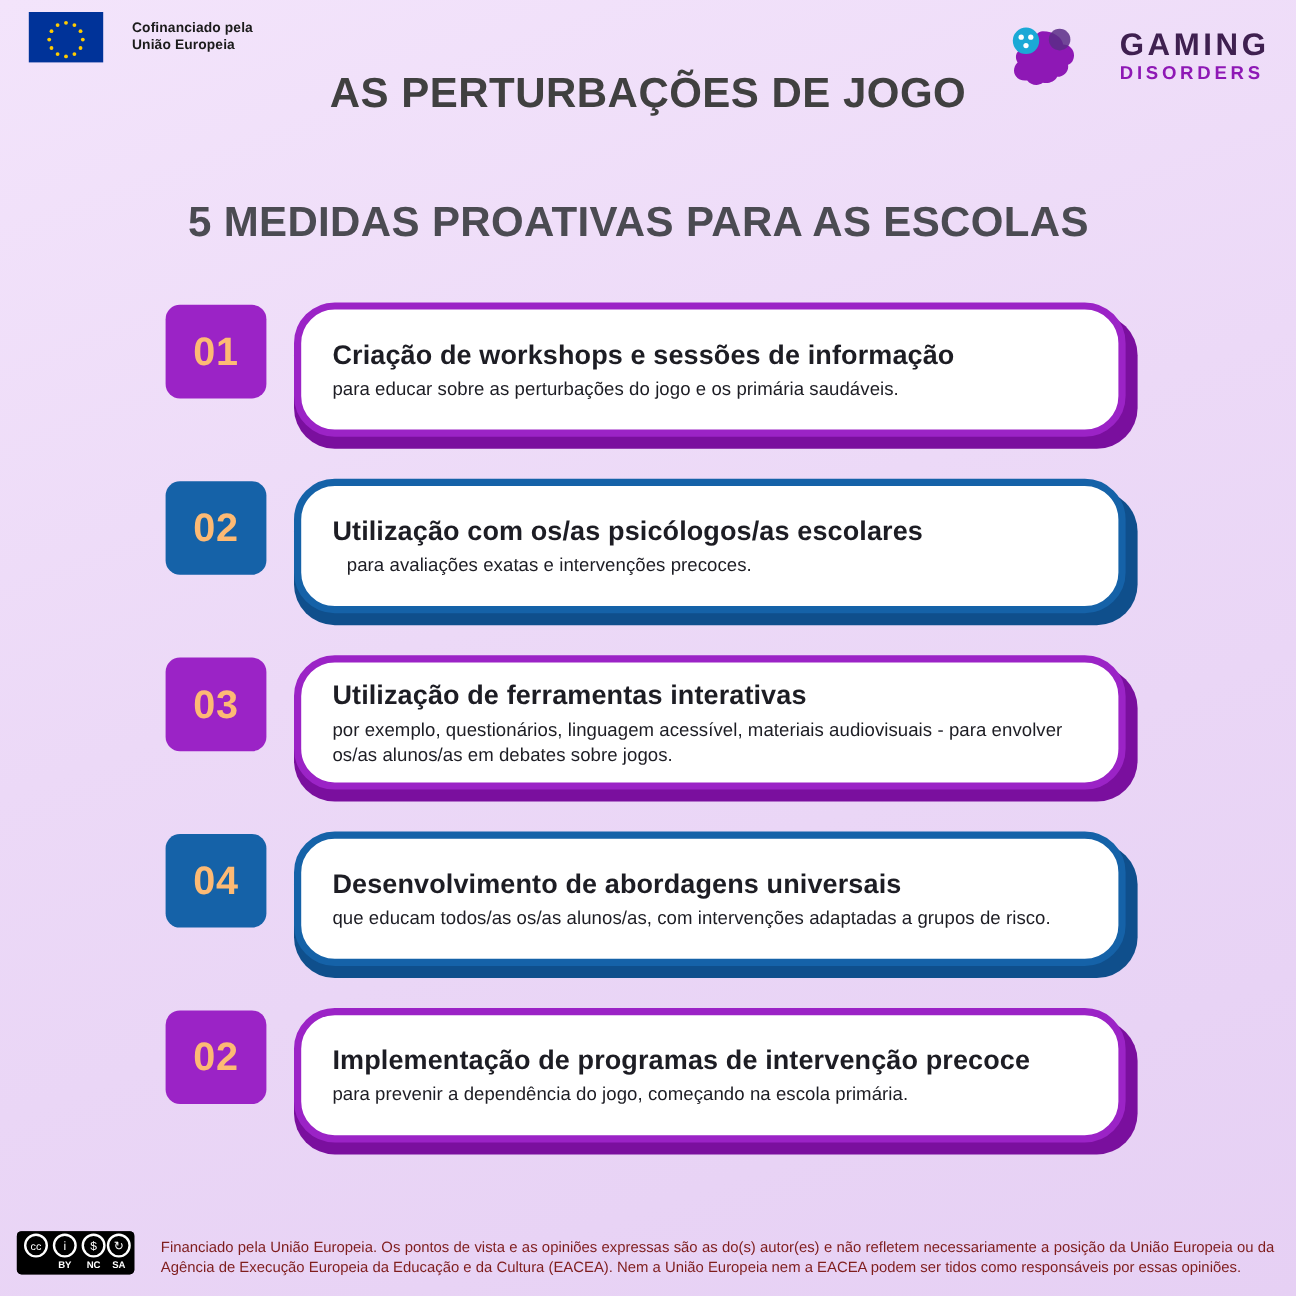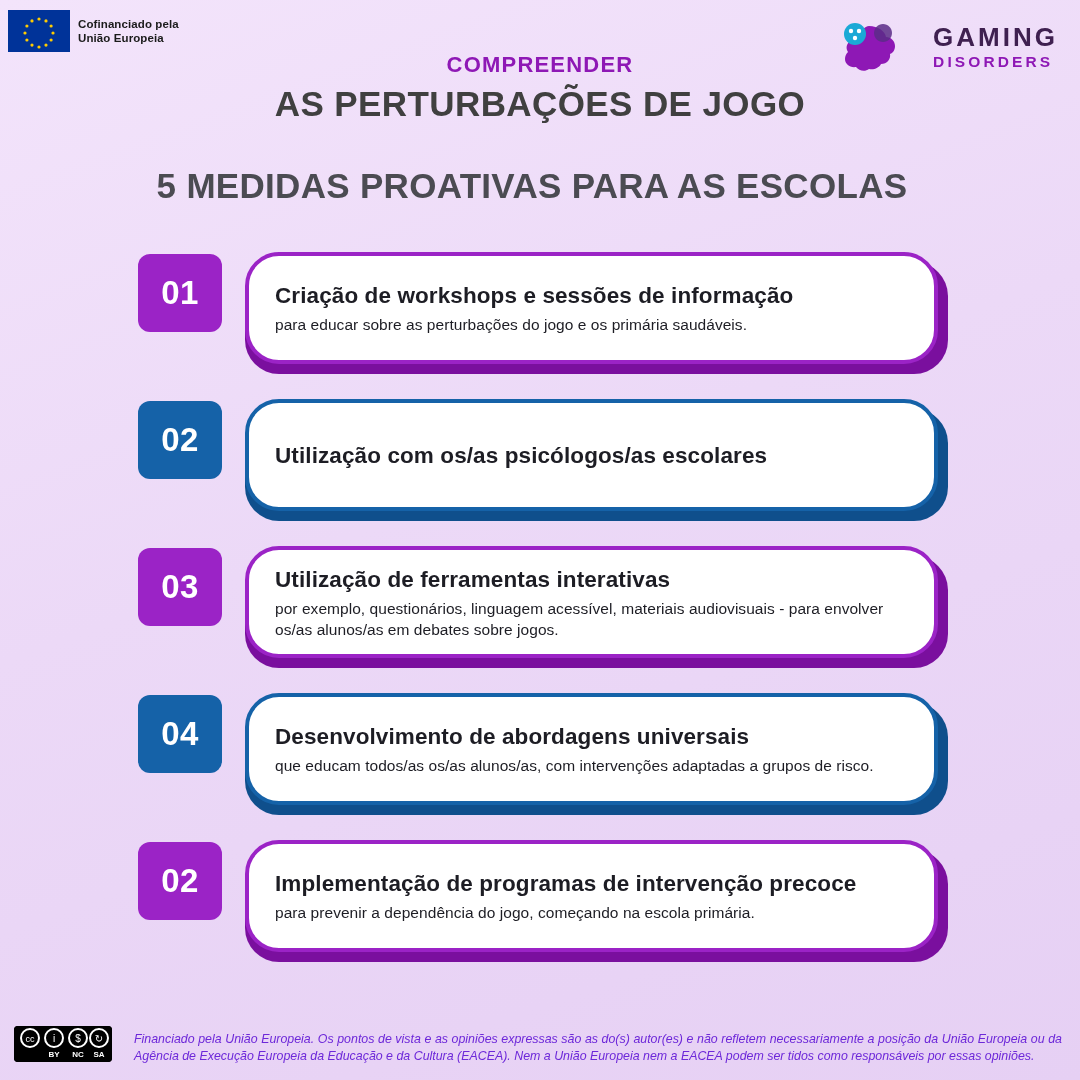--- a/index.html
+++ b/index.html
@@ -9,22 +9,22 @@
     background: #efdcf8;
     overflow: hidden;
   }
   body {
     position: relative;
     background: linear-gradient(160deg, #f3e4fb 0%, #ecd9f7 45%, #e6d0f4 100%);
   }
 
   
   .eu-flag-box {
-    position: absolute; left: 8px; top: 10px;
-    display: flex; align-items: center; gap: 8px;
+    position: absolute; left: 24px; top: 10px;
+    display: flex; align-items: center; gap: 24px;
   }
   .eu-flag {
     width: 62px; height: 42px; background: #003399;
     position: relative; flex: none;
   }
   .eu-stars { position: absolute; inset: 0; }
   .eu-flag-text {
     font-size: 11.5px; font-weight: bold; color: #1b1b1b;
     line-height: 1.25; letter-spacing: .1px;
   }
@@ -66,32 +66,32 @@
   }
 
   
   .list { position: absolute; left: 138px; top: 248px; width: 810px; }
   .row { position: relative; height: 116px; margin-bottom: 31px; }
 
   .num-box {
     position: absolute; left: 0; top: 6px;
     width: 84px; height: 78px; border-radius: 12px;
     display: flex; align-items: center; justify-content: center;
-    color: #ffffff; font-size: 33px; font-weight: bold; letter-spacing: .5px;
+    color: #fdba74; font-size: 33px; font-weight: bold; letter-spacing: .5px;
     z-index: 3;
   }
 
   .card-shadow {
     position: absolute; left: 107px; top: 14px; right: 0; height: 112px;
     border-radius: 34px;
   }
   .card {
     position: absolute; left: 107px; top: 4px; right: 10px; height: 112px;
     background: #fff; border-radius: 34px;
-    border: 4px solid #14b8a6;
+    border: 6px solid #14b8a6;
     padding: 12px 26px 10px 26px;
     display: flex; flex-direction: column; justify-content: center;
     z-index: 2;
   }
   .card-title {
     font-size: 22.5px; font-weight: bold; color: #1d1d24;
     line-height: 1.25; letter-spacing: .1px;
   }
   .card-desc {
     font-size: 15.5px; color: #1d1d24; line-height: 1.3;
@@ -105,23 +105,22 @@
     display: flex; align-items: center;
   }
   .cc {
     position: absolute; left: 14px; bottom: 18px;
     width: 98px; height: 36px; background: #000;
     border-radius: 4px;
   }
   .cc svg { display: block; }
   .footer-text {
     position: absolute; left: 134px; right: 18px; bottom: 14px;
-    font-size: 12.4px; color: #6d28d9; line-height: 1.42;
+    font-size: 12.4px; color: #7f1d1d; line-height: 1.42;
     text-align: justify;
-    font-style: italic;
   }
 </style>
 </head>
 <body>
 
 <div class="eu-flag-box">
   <div class="eu-flag">
     <svg class="eu-stars" viewBox="0 0 62 42">
       <g fill="#FFCC00">
         <circle cx="31" cy="9" r="1.6"></circle>
@@ -139,21 +138,20 @@
       </g>
     </svg>
   </div>
   <div class="eu-flag-text">
     <div>Cofinanciado pela</div>
     <div>União Europeia</div>
   </div>
 </div>
 
 <div class="header-title">
-  <div class="header-sub">COMPREENDER</div>
   <div class="header-main">AS PERTURBAÇÕES DE JOGO</div>
 </div>
 
 <div class="logo">
   <svg class="logo-mark" viewBox="0 0 74 54">
     <path d="M30 6c9 0 16 5 17 11 5 0 9 4 9 9 0 4-2 7-5 8 1 5-3 10-9 10-2 4-7 6-12 5-4 3-10 2-13-2-6 1-11-3-11-8 0-3 1-5 3-7-2-3-2-7 1-10 2-3 6-4 9-3 2-8 7-13 11-13z" fill="#8e18b5"></path>
     <path d="M44 4c5 0 9 4 9 9s-4 9-9 9-9-4-9-9 4-9 9-9z" fill="#5b2d87" opacity=".85"></path>
     <circle cx="16" cy="14" r="11" fill="#1ba9d6"></circle>
     <circle cx="12" cy="11" r="2.2" fill="#fff"></circle>
     <circle cx="20" cy="11" r="2.2" fill="#fff"></circle>
@@ -180,20 +178,21 @@
     </div>
   </div>
 
   <div class="row">
     <div class="card-shadow" style="background:#0f4f8c"></div>
     <div class="num-box" style="background:#1562a8">
       <span>02</span>
     </div>
     <div class="card" style="border-color:#1562a8">
       <div class="card-title">Utilização com os/as psicólogos/as escolares</div>
+      <div class="card-desc indent">para avaliações exatas e intervenções precoces.</div>
     </div>
   </div>
 
   <div class="row">
     <div class="card-shadow" style="background:#7a0f9e"></div>
     <div class="num-box" style="background:#9b23c6">
       <span>03</span>
     </div>
     <div class="card" style="border-color:#9b23c6">
       <div class="card-title">Utilização de ferramentas interativas</div>

